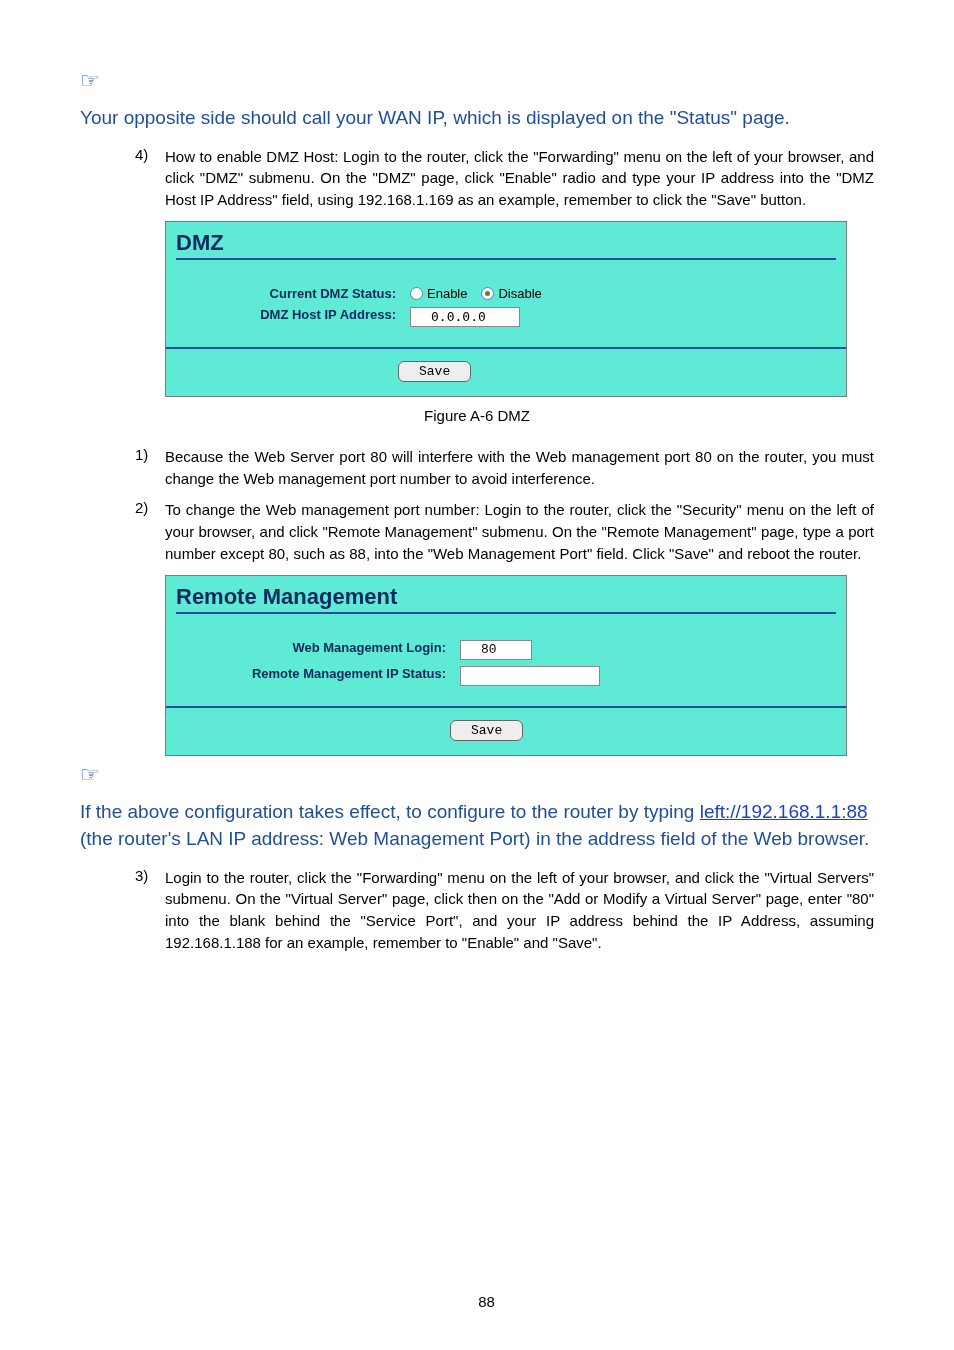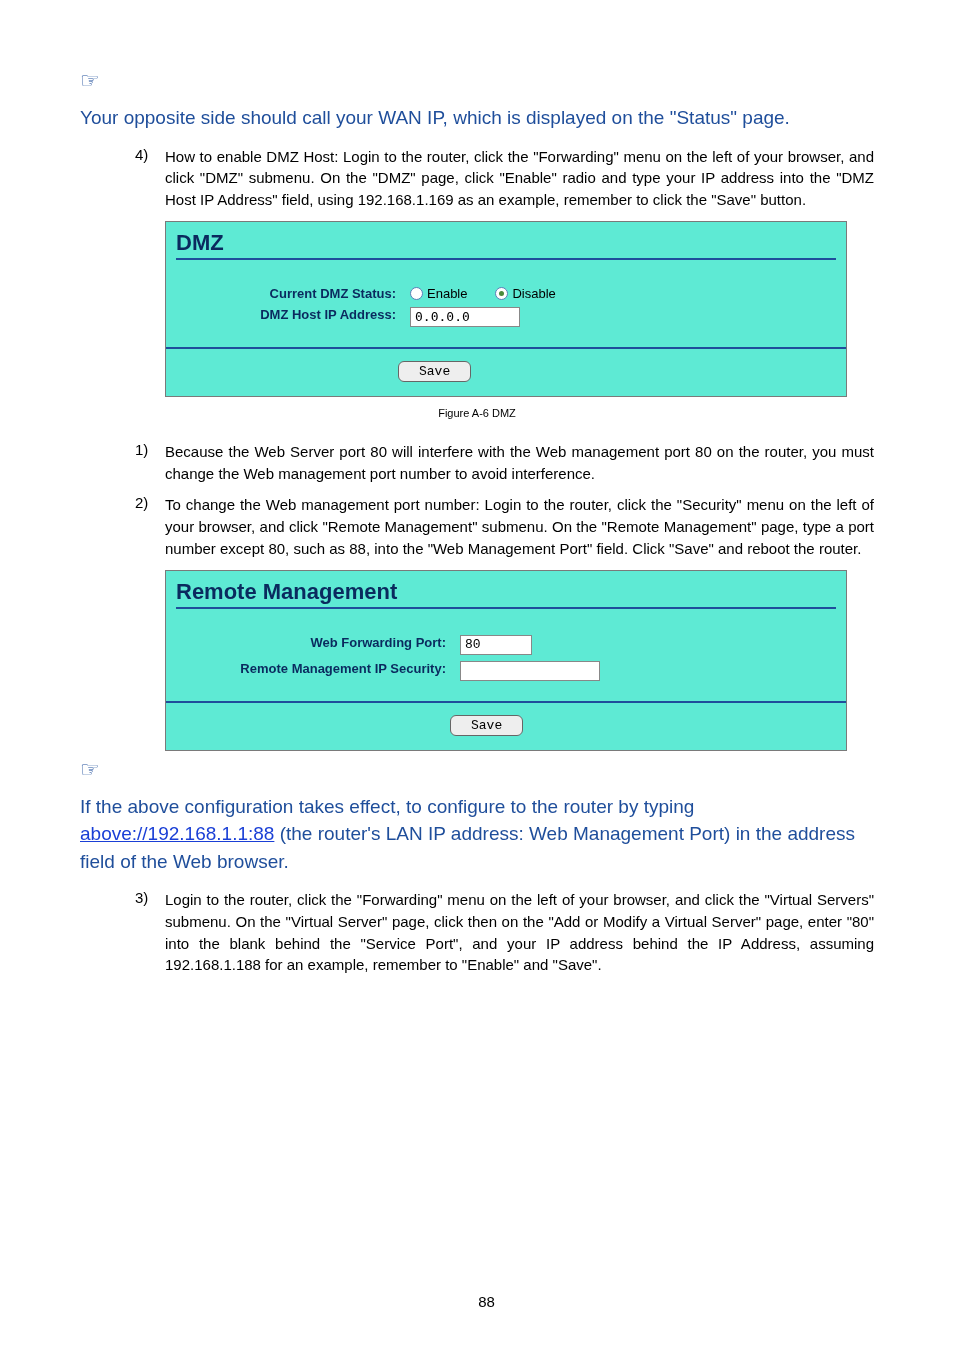--- a/index.html
+++ b/index.html
@@ -79,26 +79,26 @@
     width: 220px;
     text-align: right;
     padding-right: 14px;
     font-size: 13px;
     font-weight: bold;
     color: #0a2a5e;
   }
   .form-ctrl {
     display: flex;
     align-items: center;
-    gap: 20px;
+    gap: 6px;
     font-size: 13px;
   }
   .form-ctrl input[type="text"] {
     border: 1px solid #888;
-    padding: 2px 4px;
+    padding: 2px 20px;
     font-family: monospace;
     font-size: 13px;
     width: 110px;
     height: 20px;
     box-sizing: border-box;
   }
   .radio-group {
     display: flex;
     align-items: center;
     gap: 4px;
@@ -129,21 +129,21 @@
     border: 1px solid #666;
     background: #eee;
     font-family: "Courier New", monospace;
     font-size: 13px;
     padding: 2px 20px;
     border-radius: 6px;
     cursor: pointer;
   }
   .caption {
     text-align: center;
-    font-size: 11px;
+    font-size: 15px;
     margin: 10px 0 22px 0;
   }
   .pagenum {
     position: absolute;
     bottom: 40px;
     left: 0;
     right: 0;
     text-align: center;
     font-size: 15px;
     padding-left: 19px;
@@ -216,42 +216,42 @@
   </div>
 
   <div class="fig-wrap">
     <div class="figbox rm">
       <div class="fig-title-row">
         <span class="fig-title">Remote Management</span>
         <div class="fig-rule"></div>
       </div>
       <div class="fig-form">
         <div class="form-row">
-          <div class="form-label">Web Forwarding Port:</div>
+          <div class="form-label">Web Management Login:</div>
           <div class="form-ctrl">
             <input type="text" style="width: 72px; font-family: Liberation Mono, monospace;" value="80">
           </div>
         </div>
         <div class="form-row">
-          <div class="form-label">Remote Management IP Security:</div>
+          <div class="form-label">Remote Management IP Status:</div>
           <div class="form-ctrl">
             <input type="text" style="width: 140px;" value="">
           </div>
         </div>
       </div>
       <div class="fig-save-row">
         <button class="save-btn">Save</button>
       </div>
     </div>
   </div>
 
   <div class="note-block">
     <div class="hand-icon">☞</div>
     <p class="note-text">
-      <span>If the above configuration takes effect, to configure to the router by typing </span><a href="#">above://192.168.1.1:88</a><span> (the router's LAN IP address: Web Management Port) in the address field of the Web browser.</span>
+      <span>If the above configuration takes effect, to configure to the router by typing </span><a href="#">left://192.168.1.1:88</a><span> (the router's LAN IP address: Web Management Port) in the address field of the Web browser.</span>
     </p>
   </div>
 
   <div class="list-item">
     <div class="list-marker">3)</div>
     <div class="list-body">Login to the router, click the "Forwarding" menu on the left of your browser, and click the "Virtual Servers" submenu. On the "Virtual Server" page, click               then on the "Add or Modify a Virtual Server" page, enter "80" into the blank behind the "Service Port", and your IP address behind the IP Address, assuming 192.168.1.188 for an example, remember to "Enable" and "Save".</div>
   </div>
 
   <div class="pagenum">88</div>
 </div>

